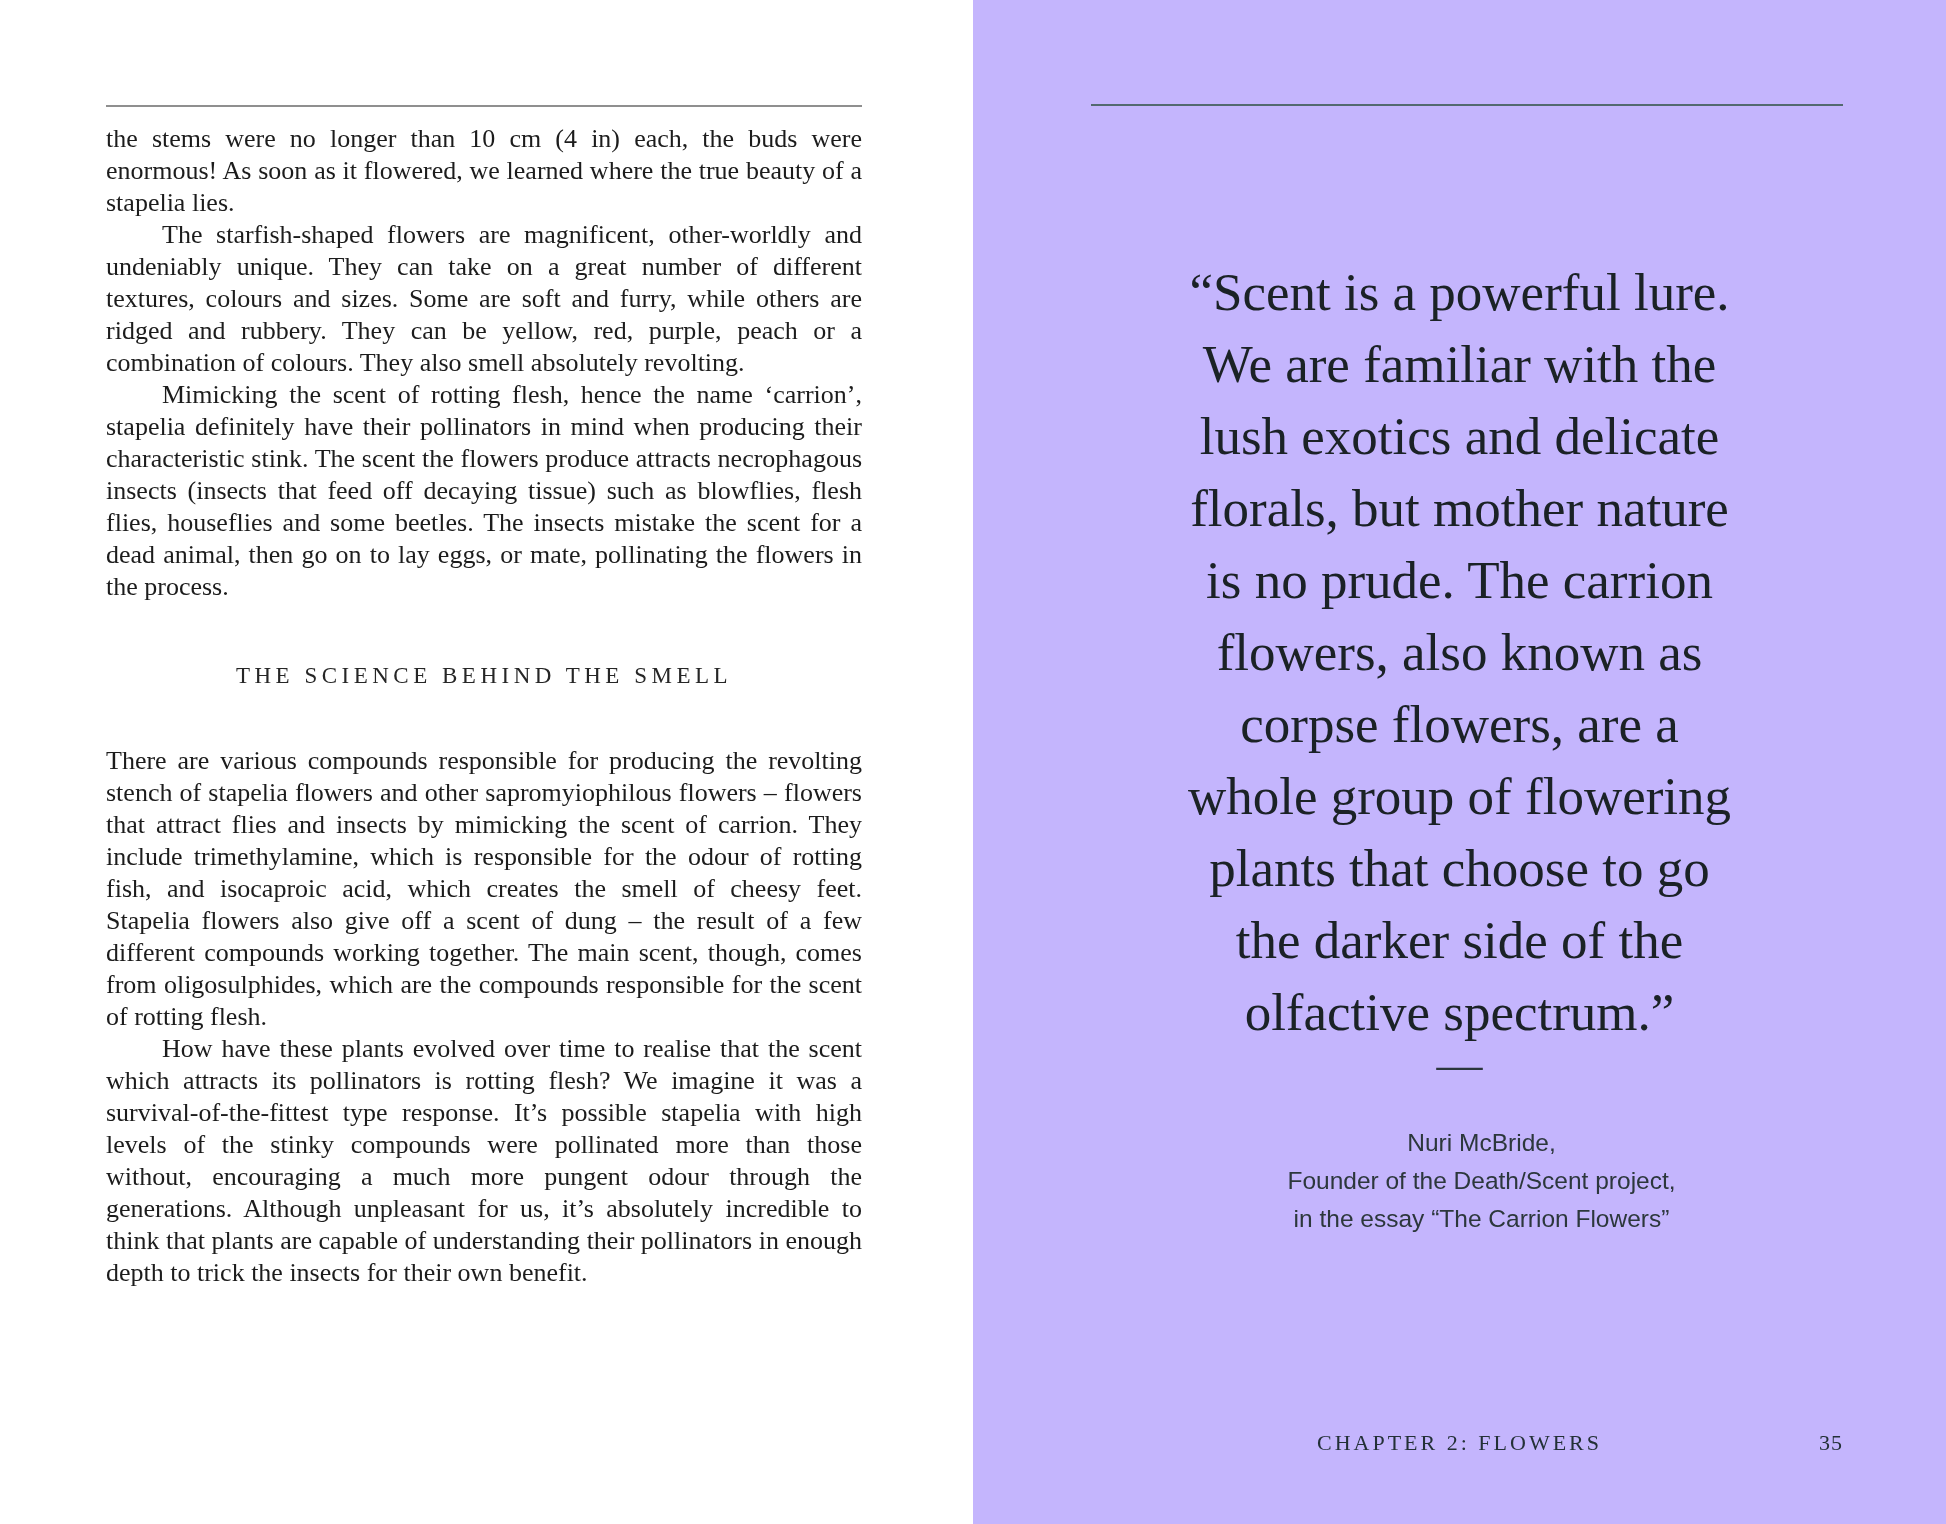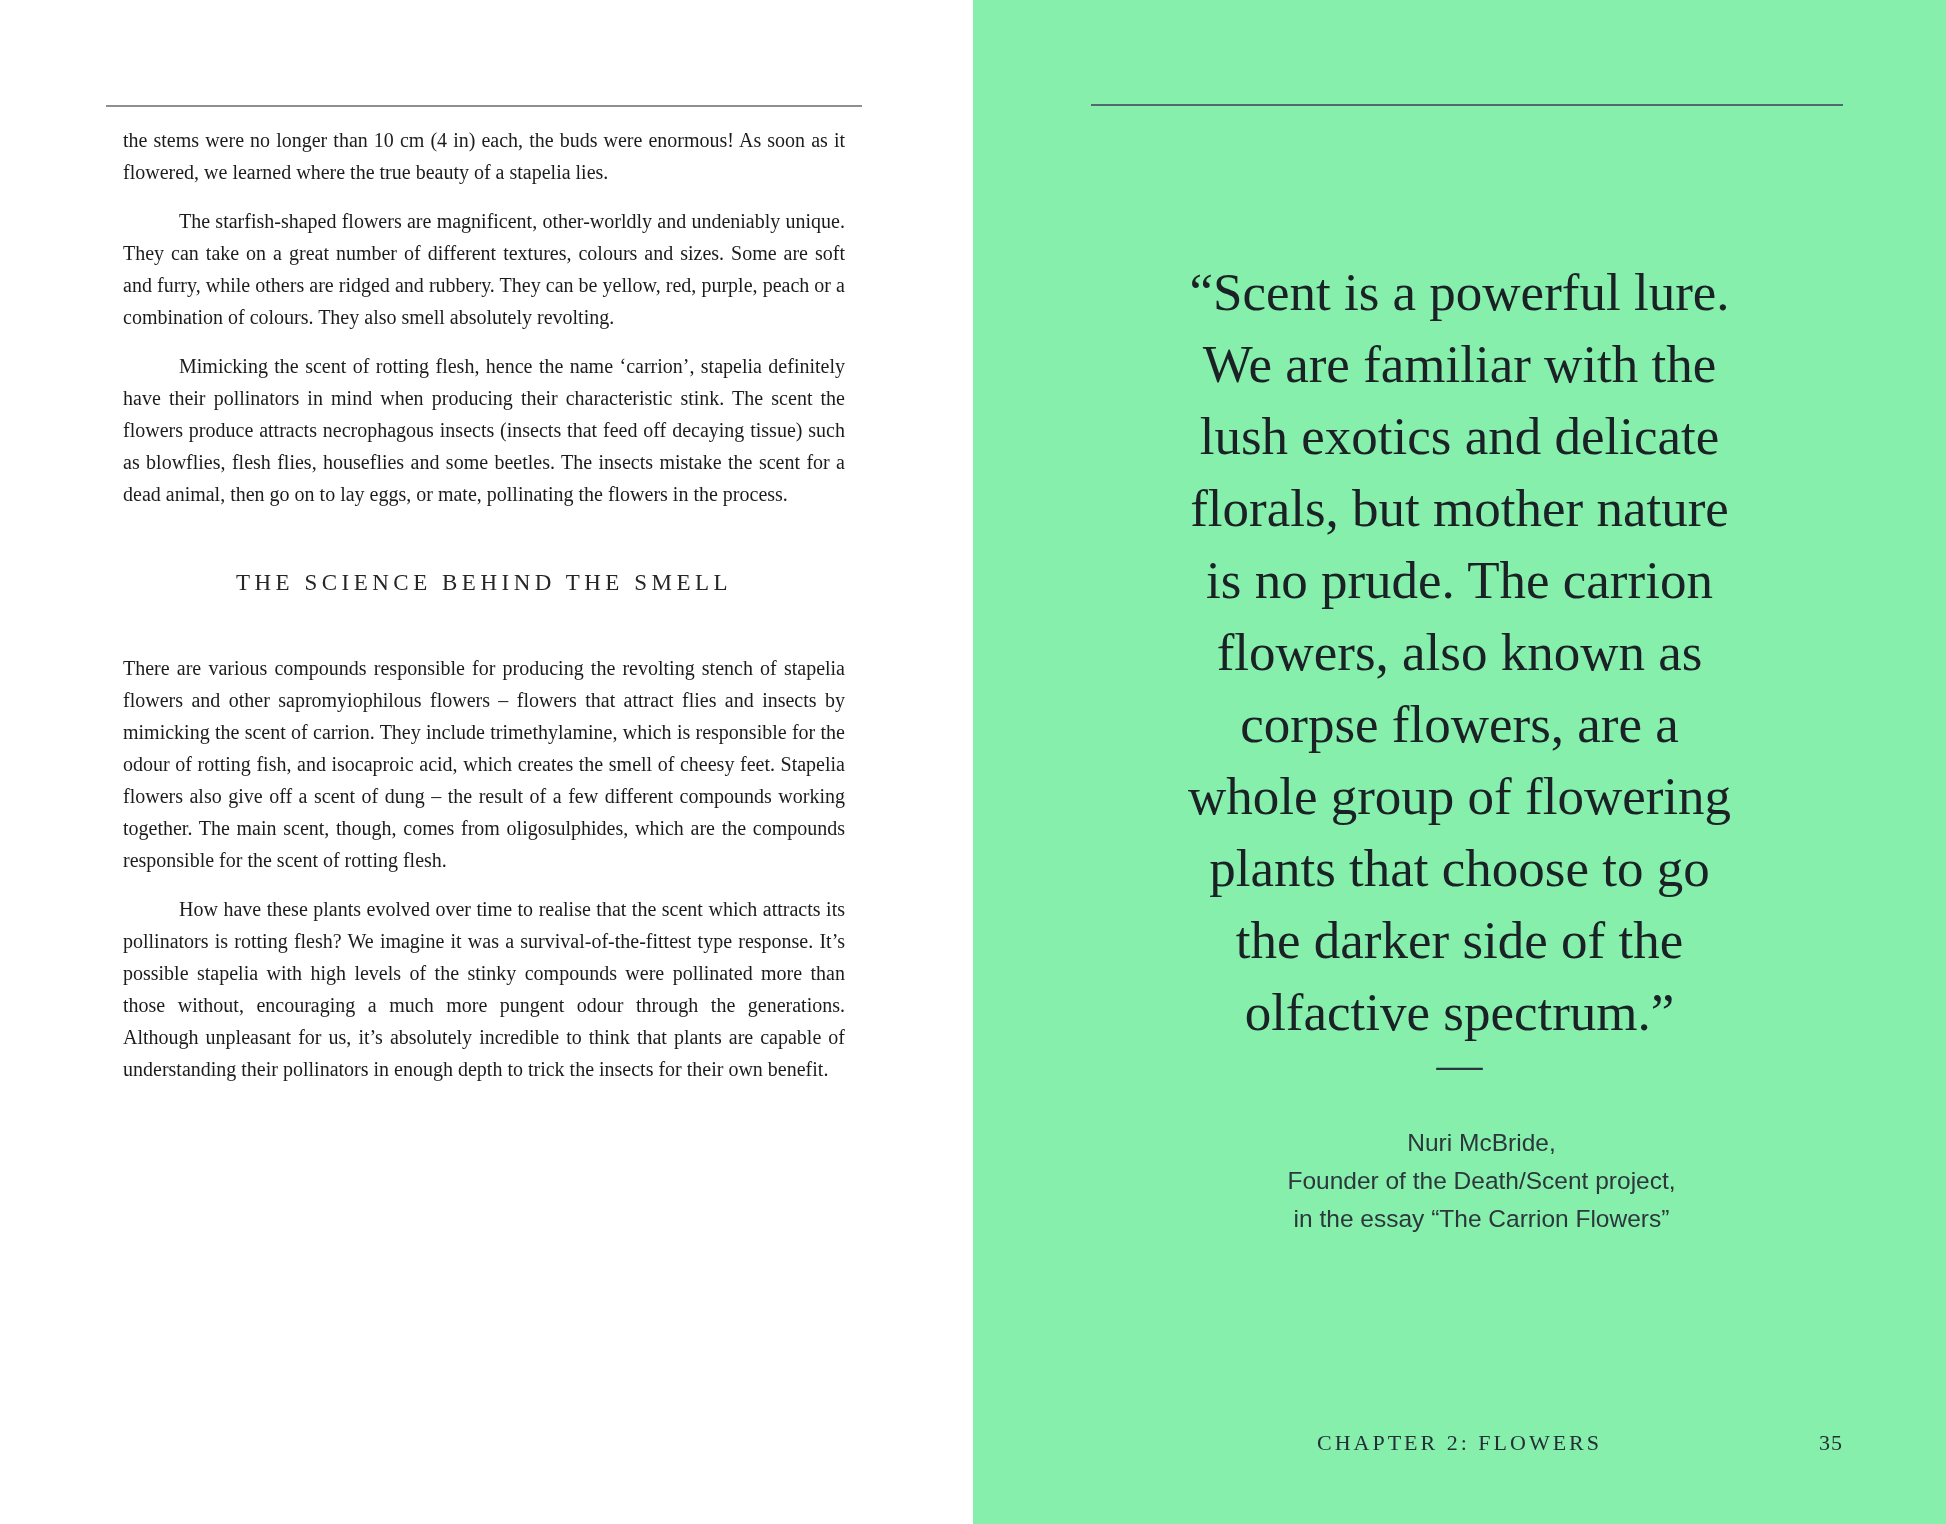--- a/index.html
+++ b/index.html
@@ -23,23 +23,23 @@
     position: absolute;
     left: 106px; top: 105px;
     width: 756px;
   }
   .rule-left {
     height: 2px;
     background: #8f8f8f;
     margin-bottom: 16px;
   }
   .body-text p {
-    margin: 17px;
+    margin: 0;
     text-align: justify;
-    font-size: 20px;
+    font-size: 26px;
     line-height: 32px;
     color: #1c1c1c;
   }
   .body-text p.indent { text-indent: 56px; }
   .section-heading {
     margin: 60px 0 56px 0;
     text-align: center;
     font-weight: normal;
     font-size: 23px;
     letter-spacing: 4.5px;
@@ -65,21 +65,21 @@
     font-style: italic;
     letter-spacing: 0.5px;
     padding: 0 5px;
   }
 
   
   .page-right {
     position: absolute;
     left: 973px; top: 0;
     width: 973px; height: 1524px;
-    background: #86efac;
+    background: #c4b5fd;
   }
   .rule-right {
     position: absolute;
     left: 118px; right: 103px; top: 104px;
     height: 2px;
     background: #53696f;
   }
   .pull-quote {
     position: absolute;
     left: 40px; right: 40px; top: 256px;

